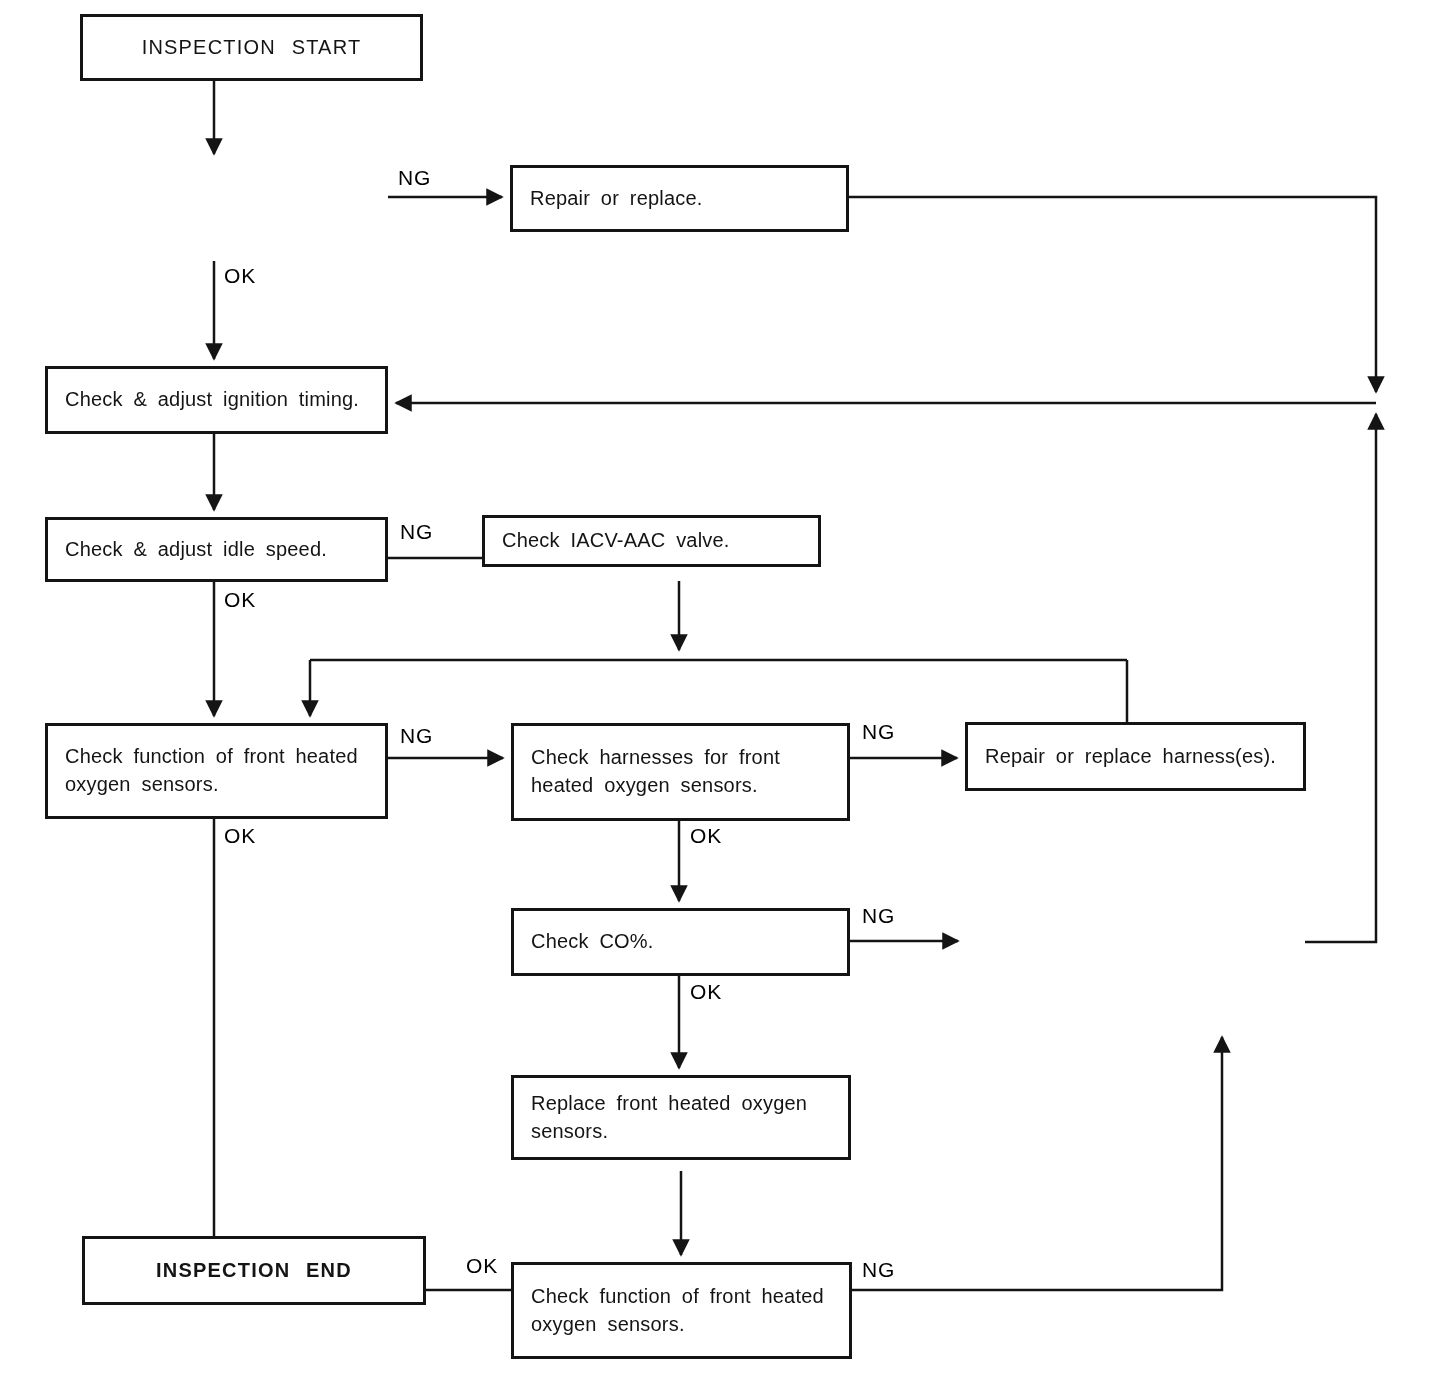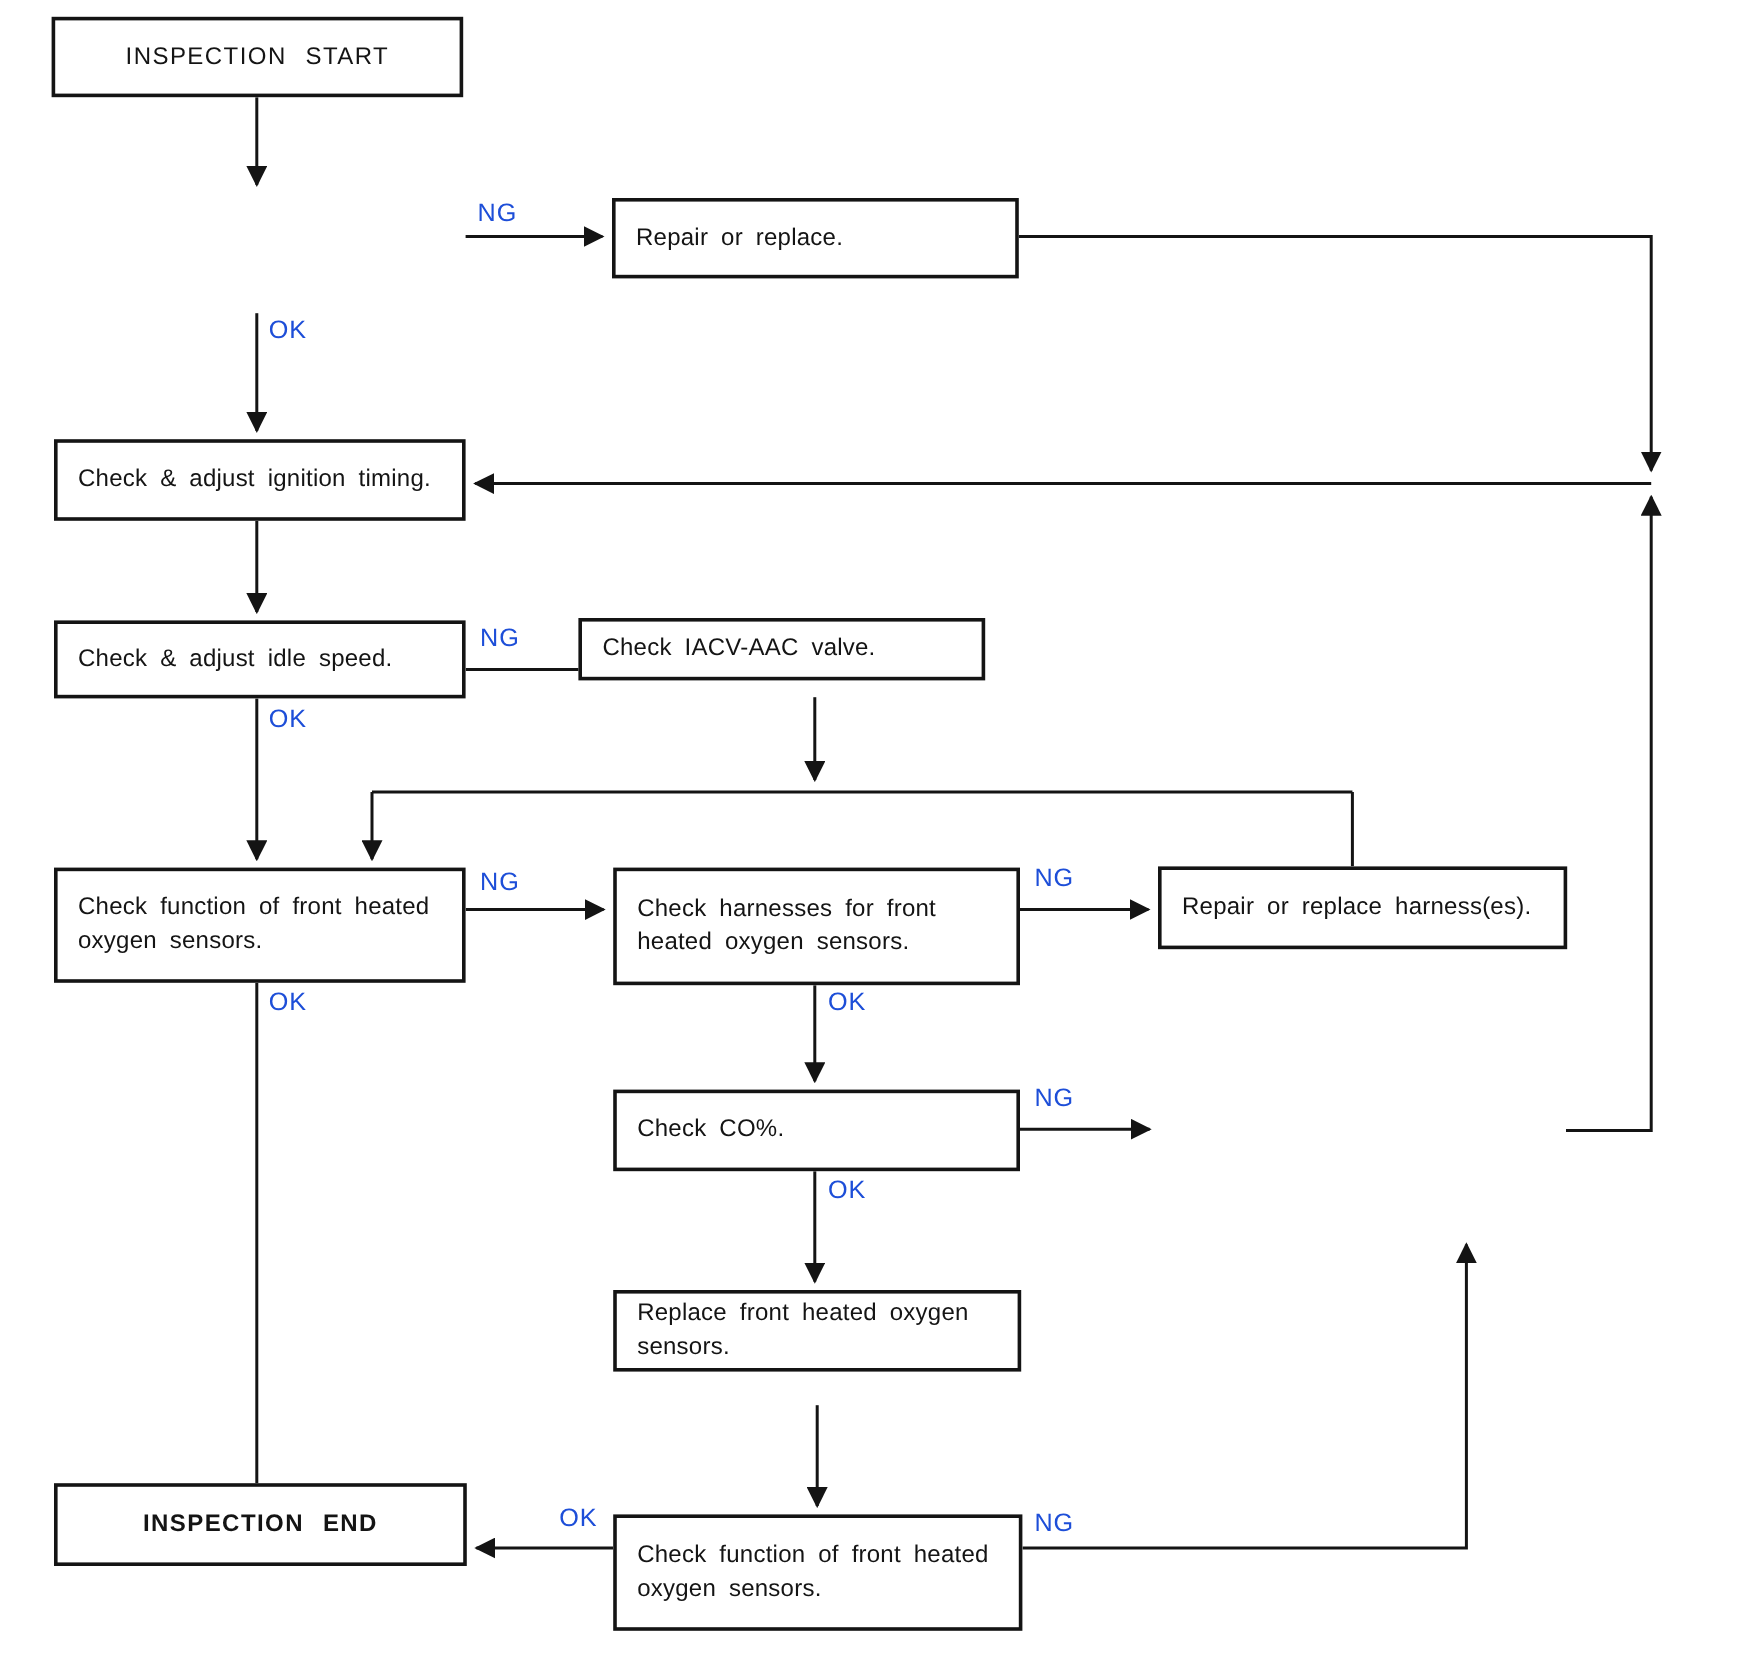--- a/index.html
+++ b/index.html
@@ -17,27 +17,27 @@
     border:3px solid #141414;
     background:#ffffff;
     display:flex;
     align-items:center;
     padding:0 17px;
     font-size:20px;
     line-height:1.38;
     letter-spacing:0.2px;
     word-spacing:0.25em;
   }
-  .node.center{justify-content:center;text-align:center;padding:0 15px;letter-spacing:1.2px;word-spacing:0.45em;}
+  .node.center{justify-content:center;text-align:center;padding:0 15px;letter-spacing:1.2px;word-spacing:0.45em;margin-left:37px;}
   .node.bold{font-weight:bold;}
   .edge-label{
     position:absolute;
     font-size:21px;
     letter-spacing:0.8px;
-    color:#1d4ed8;
+    color:#000000;
   }
 </style>
 </head>
 <body>
 
 <div class="page">
 
   <svg class="connectors" viewBox="0 0 1456 1394" xmlns="http://www.w3.org/2000/svg" fill="none" stroke="#141414" stroke-width="2.5">
     <defs>
       <marker id="arr" viewBox="0 0 10 10" refX="9" refY="5" markerWidth="7" markerHeight="7" orient="auto-start-reverse">
@@ -81,21 +81,21 @@
 
   <div class="node" style="left:45px;top:723px;width:343px;height:96px">Check function of front heated oxygen sensors.</div>
 
   <div class="node" style="left:511px;top:723px;width:339px;height:98px">Check harnesses for front heated oxygen sensors.</div>
 
   <div class="node" style="left:965px;top:722px;width:341px;height:69px">Repair or replace harness(es).</div>
 
   <div class="node" style="left:511px;top:908px;width:339px;height:68px">Check CO%.</div>
 
 
-  <div class="node" style="left:511px;top:1075px;width:340px;height:68px">Replace front heated oxygen sensors.</div>
+  <div class="node" style="left:511px;top:1075px;width:340px;height:85px">Replace front heated oxygen sensors.</div>
 
   <div class="node center bold" style="left:45px;top:1236px;width:344px;height:69px">INSPECTION END</div>
 
   <div class="node" style="left:511px;top:1262px;width:341px;height:97px">Check function of front heated oxygen sensors.</div>
 
   <span class="edge-label" style="left:398px;top:166px">NG</span>
   <span class="edge-label" style="left:224px;top:264px">OK</span>
   <span class="edge-label" style="left:400px;top:520px">NG</span>
   <span class="edge-label" style="left:224px;top:588px">OK</span>
   <span class="edge-label" style="left:400px;top:724px">NG</span>

